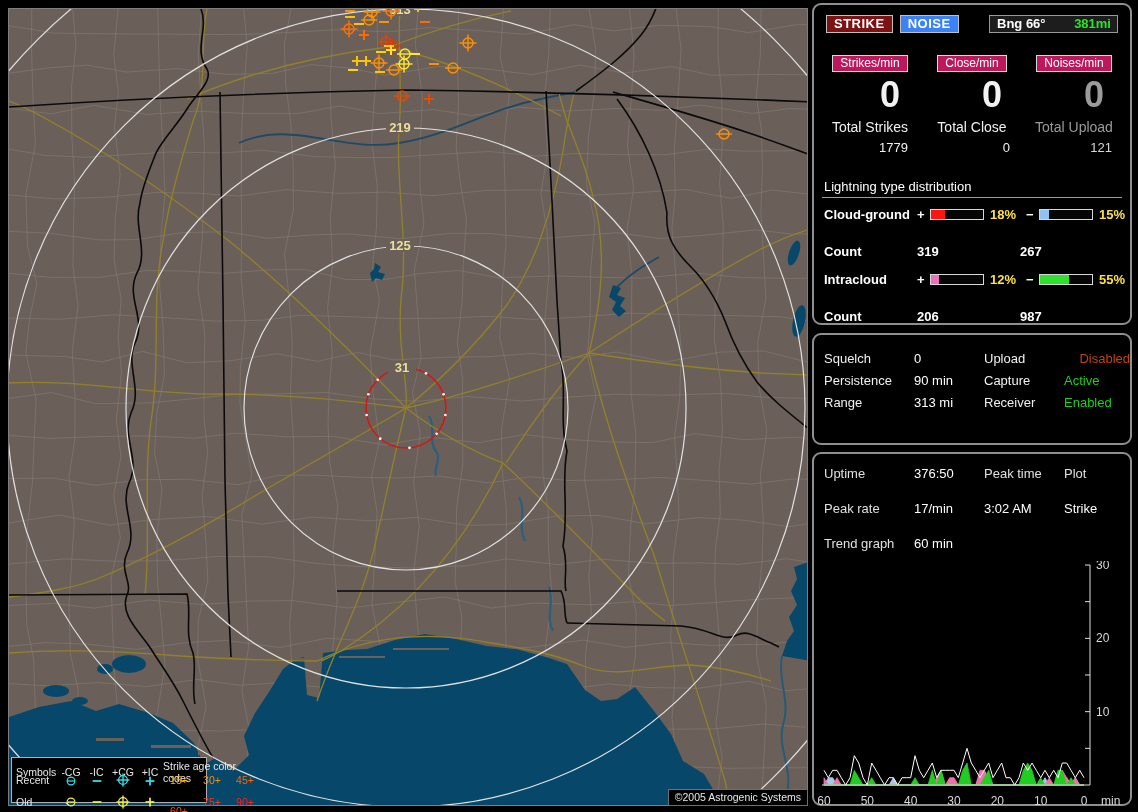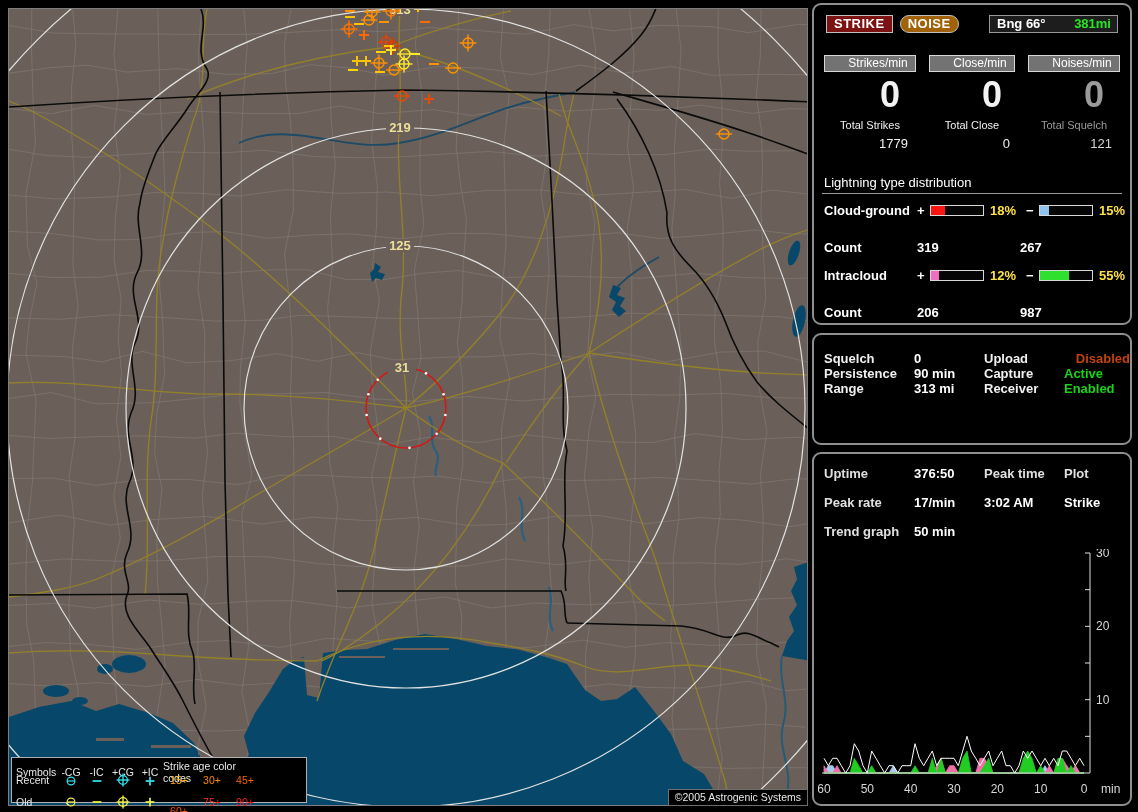--- a/index.html
+++ b/index.html
@@ -4,68 +4,68 @@
 <style>
   * { margin:0; padding:0; box-sizing:border-box; }
   html,body { background:#000; }
   body { font-family:"Liberation Sans","DejaVu Sans",sans-serif; }
   #app { position:relative; width:1138px; height:812px; background:#000; overflow:hidden; }
 
   
   #map-wrap { position:absolute; left:8px; top:8px; width:800px; height:798px; border:1px solid #7e7e7e; background:#6b6059; }
   #map-svg { display:block; }
 
-  #legend { position:absolute; left:2px; bottom:2px; width:296px; background:#000; border:1px solid #b0b0b0; color:#e6e6e6; font-size:10.5px; padding:2px 4px 3px 4px; }
+  #legend { position:absolute; left:2px; bottom:2px; width:196px; background:#000; border:1px solid #b0b0b0; color:#e6e6e6; font-size:10.5px; padding:2px 4px 3px 4px; }
   .lg-row { display:grid; grid-template-columns:42px 26px 25px 28px 26px 32px 34px 32px; align-items:center; height:13px; }
   .lg-row .sym { text-align:center; }
   .lg-age-head { grid-column:6 / span 3; }
   .lg-sym svg { vertical-align:middle; }
 
   #copyright { position:absolute; right:-1px; bottom:-1px; background:#000; border:1px solid #6e6e6e; color:#e8e8e8; font-size:10.5px; padding:1px 6px 2px 6px; white-space:nowrap; }
 
   
   .panel-box { position:absolute; background:#000; border:2px solid #8f8f8f; border-radius:9px; color:#eee; font-size:13px; }
   #box-top    { left:812px; top:3px;   width:320px; height:322px; padding:10px 8px; }
   #box-status { left:812px; top:333px; width:320px; height:112px; padding:6px 0 0 0; }
   #box-stats  { left:812px; top:452px; width:320px; height:354px; padding:8px 0 0 0; }
 
   .btn-row { display:flex; align-items:center; gap:7px; padding:0 4px; }
   .tbtn { font-weight:bold; font-size:13px; color:#fff; border:1px solid #c0c0c0; padding:0px 7px 1px 7px; letter-spacing:.5px; cursor:default; }
   .tbtn.strike { background:#7c1212; }
-  .tbtn.noise  { background:#a16207;border-radius:9px; }
+  .tbtn.noise  { background:#3b82f6; }
   .bng-box { margin-left:auto; width:129px; background:#1d1d1d; border:1px solid #999; display:flex; justify-content:space-between; align-items:center; padding:0 6px 1px 7px; font-weight:bold; }
   .bng-box .bng { color:#fff; }
   .bng-box .dist { color:#27e427; }
 
   .counters { display:grid; grid-template-columns:1fr 1fr 1fr; margin-top:22px; column-gap:6px; }
   .counter { text-align:center; }
-  .chip { display:inline-block; background:#737373; border:1px solid #d8d8d8; color:#fff; font-size:12px; padding:0 7px 1px 23px; }
+  .chip { display:inline-block; background:#be185d; border:1px solid #d8d8d8; color:#fff; font-size:12px; padding:0 7px 1px 7px; }
   .bigzero { font-size:36px; font-weight:bold; color:#f2f2f2; line-height:40px; margin-top:3px; text-align:right; padding-right:18px; }
-  .tlabel { font-size:11px; color:#f0f0f0; margin-top:4px; }
+  .tlabel { font-size:14px; color:#f0f0f0; margin-top:4px; }
   .tvalue { font-size:13px; color:#f0f0f0; text-align:right; padding-right:10px; margin-top:5px; }
   .counter.dim .bigzero { color:#9b9b9b; }
   .counter.dim .tlabel { color:#9b9b9b; }
   .counter.dim .tvalue { color:#d6d6d6; }
 
   .dist-title { margin-top:24px; padding:0 2px 3px 2px; color:#ffffff; border-bottom:1px solid #9a9a9a; }
   .dist-row { display:grid; grid-template-columns:93px 13px 54px 42px 13px 54px 42px; align-items:center; margin-top:9px; padding-left:2px; }
   .dist-row .nm { font-weight:bold; color:#fff; }
   .dist-row .sg { color:#fff; font-weight:bold; }
   .bar { width:54px; height:11px; border:1px solid #d8d8d8; background:#050505; }
   .bar .fill { height:100%; }
   .pct { font-weight:bold; color:#fde047; padding-left:6px; }
   .count-row { display:grid; grid-template-columns:93px 103px auto; margin-top:22px; padding-left:2px; }
   .count-row span { font-weight:bold; color:#fff; }
 
   .date-line { color:#00e400; font-weight:bold; font-size:20px; padding:2px 10px 4px 10px; border-bottom:1px solid #808080; letter-spacing:.5px; }
-  .kv-grid { display:grid; grid-template-columns:90px 70px 80px auto; padding:10px 0 0 10px;font-weight:bold; }
+  .kv-grid { display:grid; grid-template-columns:90px 70px 80px auto; row-gap:7px; padding:10px 0 0 10px; }
   .kv-grid .lab { color:#f0f0f0; }
   .kv-grid .val { color:#fff; }
 
-  .stats-grid { display:grid; grid-template-columns:90px 70px 80px auto; row-gap:14px; padding:4px 0 0 10px;font-weight:bold; }
+  .stats-grid { display:grid; grid-template-columns:90px 70px 80px auto; row-gap:20px; padding:4px 0 0 10px; }
   .stats-grid .c0 { color:#e0e0e0; }
   .stats-grid .c1 { color:#fff; }
   .stats-grid .c2 { color:#e0e0e0; }
 
   #trend-wrap { margin-top:10px; padding-left:4px; }
 </style>
 </head>
 <body>
 
 <div id="app">
@@ -392,21 +392,21 @@
       </div>
       <div class="counter">
         <span class="chip">Close/min</span>
         <div class="bigzero">0</div>
         <div class="tlabel">Total Close</div>
         <div class="tvalue">0</div>
       </div>
       <div class="counter dim">
         <span class="chip">Noises/min</span>
         <div class="bigzero">0</div>
-        <div class="tlabel">Total Squelch</div>
+        <div class="tlabel">Total Upload</div>
         <div class="tvalue">121</div>
       </div>
     </div>
 
     <div class="dist-title">Lightning type distribution</div>
 
     <div class="dist-row">
       <span class="nm">Cloud-ground</span>
       <span class="sg">+</span>
       <span class="bar">
@@ -470,21 +470,21 @@
       <span class="c1">376:50</span>
       <span class="c2">Peak time</span>
       <span class="c2">Plot</span>
 
       <span class="c0">Peak rate</span>
       <span class="c1">17/min</span>
       <span class="c1 r1">3:02 AM</span>
       <span class="c1 r1">Strike</span>
 
       <span class="c0">Trend graph</span>
-      <span class="c1">50 min</span>
+      <span class="c1">60 min</span>
       <span></span>
         <span></span>
     </div>
     <div id="trend-wrap">
       <svg id="trend-svg" width="308" height="250" viewBox="0 0 308 250">
           <polygon points="6,224 6.0,224.0 10.3,216.7 14.7,216.7 19.0,224.0 23.3,224.0 27.7,224.0 32.0,224.0 36.3,224.0 40.7,224.0 45.0,224.0 49.3,224.0 53.7,224.0 58.0,224.0 62.3,224.0 66.7,224.0 71.0,224.0 75.3,216.7 79.7,224.0 84.0,224.0 88.3,224.0 92.7,224.0 97.0,224.0 101.3,224.0 105.7,224.0 110.0,224.0 114.3,224.0 118.7,224.0 123.0,216.7 127.3,224.0 131.7,224.0 136.0,224.0 140.3,224.0 144.7,224.0 149.0,224.0 153.3,224.0 157.7,224.0 162.0,216.7 166.3,224.0 170.7,216.7 175.0,224.0 179.3,224.0 183.7,224.0 188.0,224.0 192.3,224.0 196.7,224.0 201.0,224.0 205.3,224.0 209.7,224.0 214.0,216.7 218.3,224.0 222.7,224.0 227.0,216.7 231.3,224.0 235.7,224.0 240.0,224.0 244.3,224.0 248.7,216.7 253.0,224.0 257.3,216.7 261.7,224.0 266.0,224.0 266,224" fill="#a8c8ee" stroke="#a8c8ee" stroke-width="0.8"></polygon>
           <polygon points="6,224 6.0,216.7 10.3,224.0 14.7,224.0 19.0,216.7 23.3,224.0 27.7,224.0 32.0,224.0 36.3,224.0 40.7,224.0 45.0,224.0 49.3,224.0 53.7,224.0 58.0,224.0 62.3,224.0 66.7,224.0 71.0,224.0 75.3,224.0 79.7,224.0 84.0,224.0 88.3,224.0 92.7,224.0 97.0,224.0 101.3,224.0 105.7,224.0 110.0,224.0 114.3,224.0 118.7,216.7 123.0,209.3 127.3,224.0 131.7,216.7 136.0,216.7 140.3,224.0 144.7,224.0 149.0,224.0 153.3,224.0 157.7,224.0 162.0,209.3 166.3,209.3 170.7,216.7 175.0,224.0 179.3,224.0 183.7,224.0 188.0,224.0 192.3,224.0 196.7,224.0 201.0,224.0 205.3,216.7 209.7,216.7 214.0,224.0 218.3,224.0 222.7,224.0 227.0,224.0 231.3,216.7 235.7,224.0 240.0,216.7 244.3,209.3 248.7,216.7 253.0,224.0 257.3,216.7 261.7,224.0 266.0,224.0 266,224" fill="#f070a8" stroke="#f070a8" stroke-width="0.8"></polygon>
           <polygon points="6,224 6.0,224.0 10.3,224.0 14.7,224.0 19.0,224.0 23.3,224.0 27.7,224.0 32.0,224.0 36.3,209.3 40.7,216.7 45.0,224.0 49.3,224.0 53.7,216.7 58.0,224.0 62.3,224.0 66.7,224.0 71.0,224.0 75.3,224.0 79.7,224.0 84.0,224.0 88.3,224.0 92.7,224.0 97.0,216.7 101.3,224.0 105.7,224.0 110.0,224.0 114.3,209.3 118.7,224.0 123.0,209.3 127.3,224.0 131.7,224.0 136.0,224.0 140.3,224.0 144.7,209.3 149.0,202.0 153.3,224.0 157.7,224.0 162.0,224.0 166.3,216.7 170.7,209.3 175.0,224.0 179.3,224.0 183.7,224.0 188.0,224.0 192.3,224.0 196.7,224.0 201.0,224.0 205.3,209.3 209.7,202.0 214.0,209.3 218.3,224.0 222.7,216.7 227.0,224.0 231.3,224.0 235.7,224.0 240.0,209.3 244.3,209.3 248.7,224.0 253.0,216.7 257.3,224.0 261.7,224.0 266.0,224.0 266,224" fill="#22cc22" stroke="#22cc22" stroke-width="0.8"></polygon>
           <polyline points="6.0,209.3 10.3,216.7 14.7,209.3 19.0,209.3 23.3,216.7 27.7,224.0 32.0,216.7 36.3,194.7 40.7,202.0 45.0,216.7 49.3,224.0 53.7,202.0 58.0,209.3 62.3,216.7 66.7,224.0 71.0,216.7 75.3,216.7 79.7,224.0 84.0,216.7 88.3,216.7 92.7,216.7 97.0,194.7 101.3,209.3 105.7,216.7 110.0,209.3 114.3,202.0 118.7,216.7 123.0,209.3 127.3,209.3 131.7,209.3 136.0,209.3 140.3,216.7 144.7,202.0 149.0,187.3 153.3,202.0 157.7,209.3 162.0,216.7 166.3,209.3 170.7,202.0 175.0,216.7 179.3,209.3 183.7,202.0 188.0,216.7 192.3,216.7 196.7,224.0 201.0,216.7 205.3,202.0 209.7,209.3 214.0,202.0 218.3,209.3 222.7,216.7 227.0,209.3 231.3,216.7 235.7,209.3 240.0,216.7 244.3,202.0 248.7,202.0 253.0,209.3 257.3,216.7 261.7,209.3 266.0,216.7" fill="none" stroke="#ffffff" stroke-width="1"></polyline>
           <line x1="4" y1="224" x2="272" y2="224" stroke="#e0e0e0" stroke-width="1"></line>

